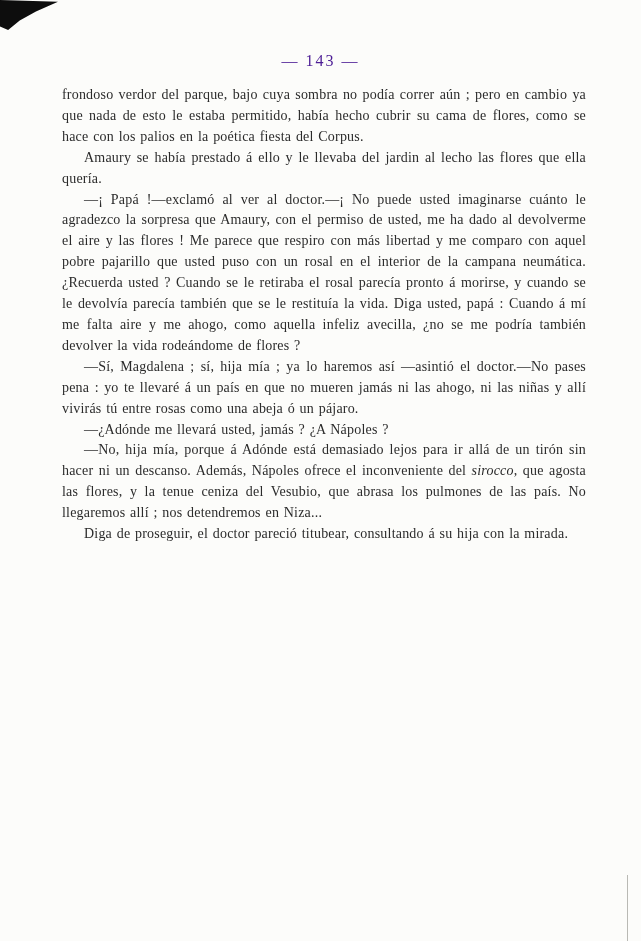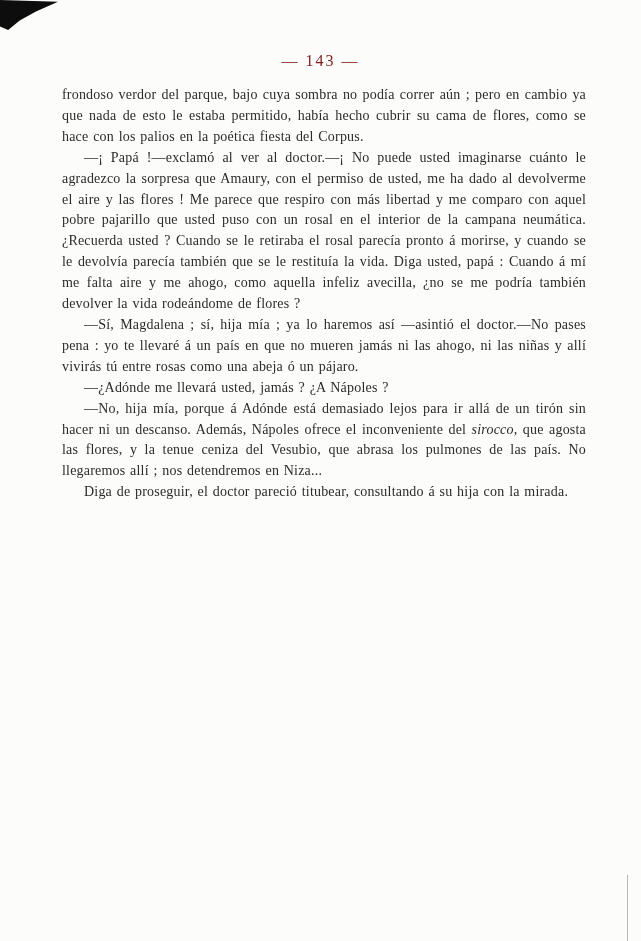--- a/index.html
+++ b/index.html
@@ -37,21 +37,21 @@
     background: #b9b9b4;
   }
   .page-number {
     position: absolute;
     top: 52px;
     left: 0;
     right: 0;
     text-align: center;
     font-size: 16px;
     letter-spacing: 2px;
-    color: #7f1d1d;
+    color: #4c1d95;
   }
   .text-block {
     position: absolute;
     top: 85px;
     left: 62px;
     width: 524px;
     font-size: 14px;
     line-height: 20.9px;
     text-align: justify;
     text-justify: inter-word;
@@ -71,20 +71,21 @@
   }
 </style>
 </head>
 <body>
 
 <div class="page">
   <div class="corner-mark"></div>
   <div class="page-number">— 143 —</div>
   <div class="text-block" id="paragraphs">
       <p class=""><span>frondoso verdor del parque, bajo cuya sombra no podía correr aún ; pero en cambio ya que nada de esto le estaba permitido, había hecho cubrir su cama de flores, como se hace con los palios en la poética fiesta del Corpus.</span></p>
+      <p class="indent"><span>Amaury se había prestado á ello y le llevaba del jardin al lecho las flores que ella quería.</span></p>
       <p class="indent"><span>—¡ Papá !—exclamó al ver al doctor.—¡ No puede usted imaginarse cuánto le agradezco la sorpresa que Amaury, con el permiso de usted, me ha dado al devolverme el aire y las flores ! Me parece que respiro con más libertad y me comparo con aquel pobre pajarillo que usted puso con un rosal en el interior de la campana neumática. ¿Recuerda usted ? Cuando se le retiraba el rosal parecía pronto á morirse, y cuando se le devolvía parecía también que se le restituía la vida. Diga usted, papá : Cuando á mí me falta aire y me ahogo, como aquella infeliz avecilla, ¿no se me podría también devolver la vida rodeándome de flores ?</span></p>
       <p class="indent"><span>—Sí, Magdalena ; sí, hija mía ; ya lo haremos así —asintió el doctor.—No pases pena : yo te llevaré á un país en que no mueren jamás ni las ahogo, ni las niñas y allí vivirás tú entre rosas como una abeja ó un pájaro.</span></p>
       <p class="indent"><span>—¿Adónde me llevará usted, jamás ? ¿A Nápoles ?</span></p>
       <p class="indent"><span>—No, hija mía, porque á Adónde está demasiado lejos para ir allá de un tirón sin hacer ni un descanso. Además, Nápoles ofrece el inconveniente del </span><i>sirocco</i><span>, que agosta las flores, y la tenue ceniza del Vesubio, que abrasa los pulmones de las país. No llegaremos allí ; nos detendremos en Niza...</span></p>
       <p class="indent"><span>Diga de proseguir, el doctor pareció titubear, consultando á su hija con la mirada.</span></p>
     </div>
   <div class="edge-line"></div>
 </div>
 
 </body></html>

